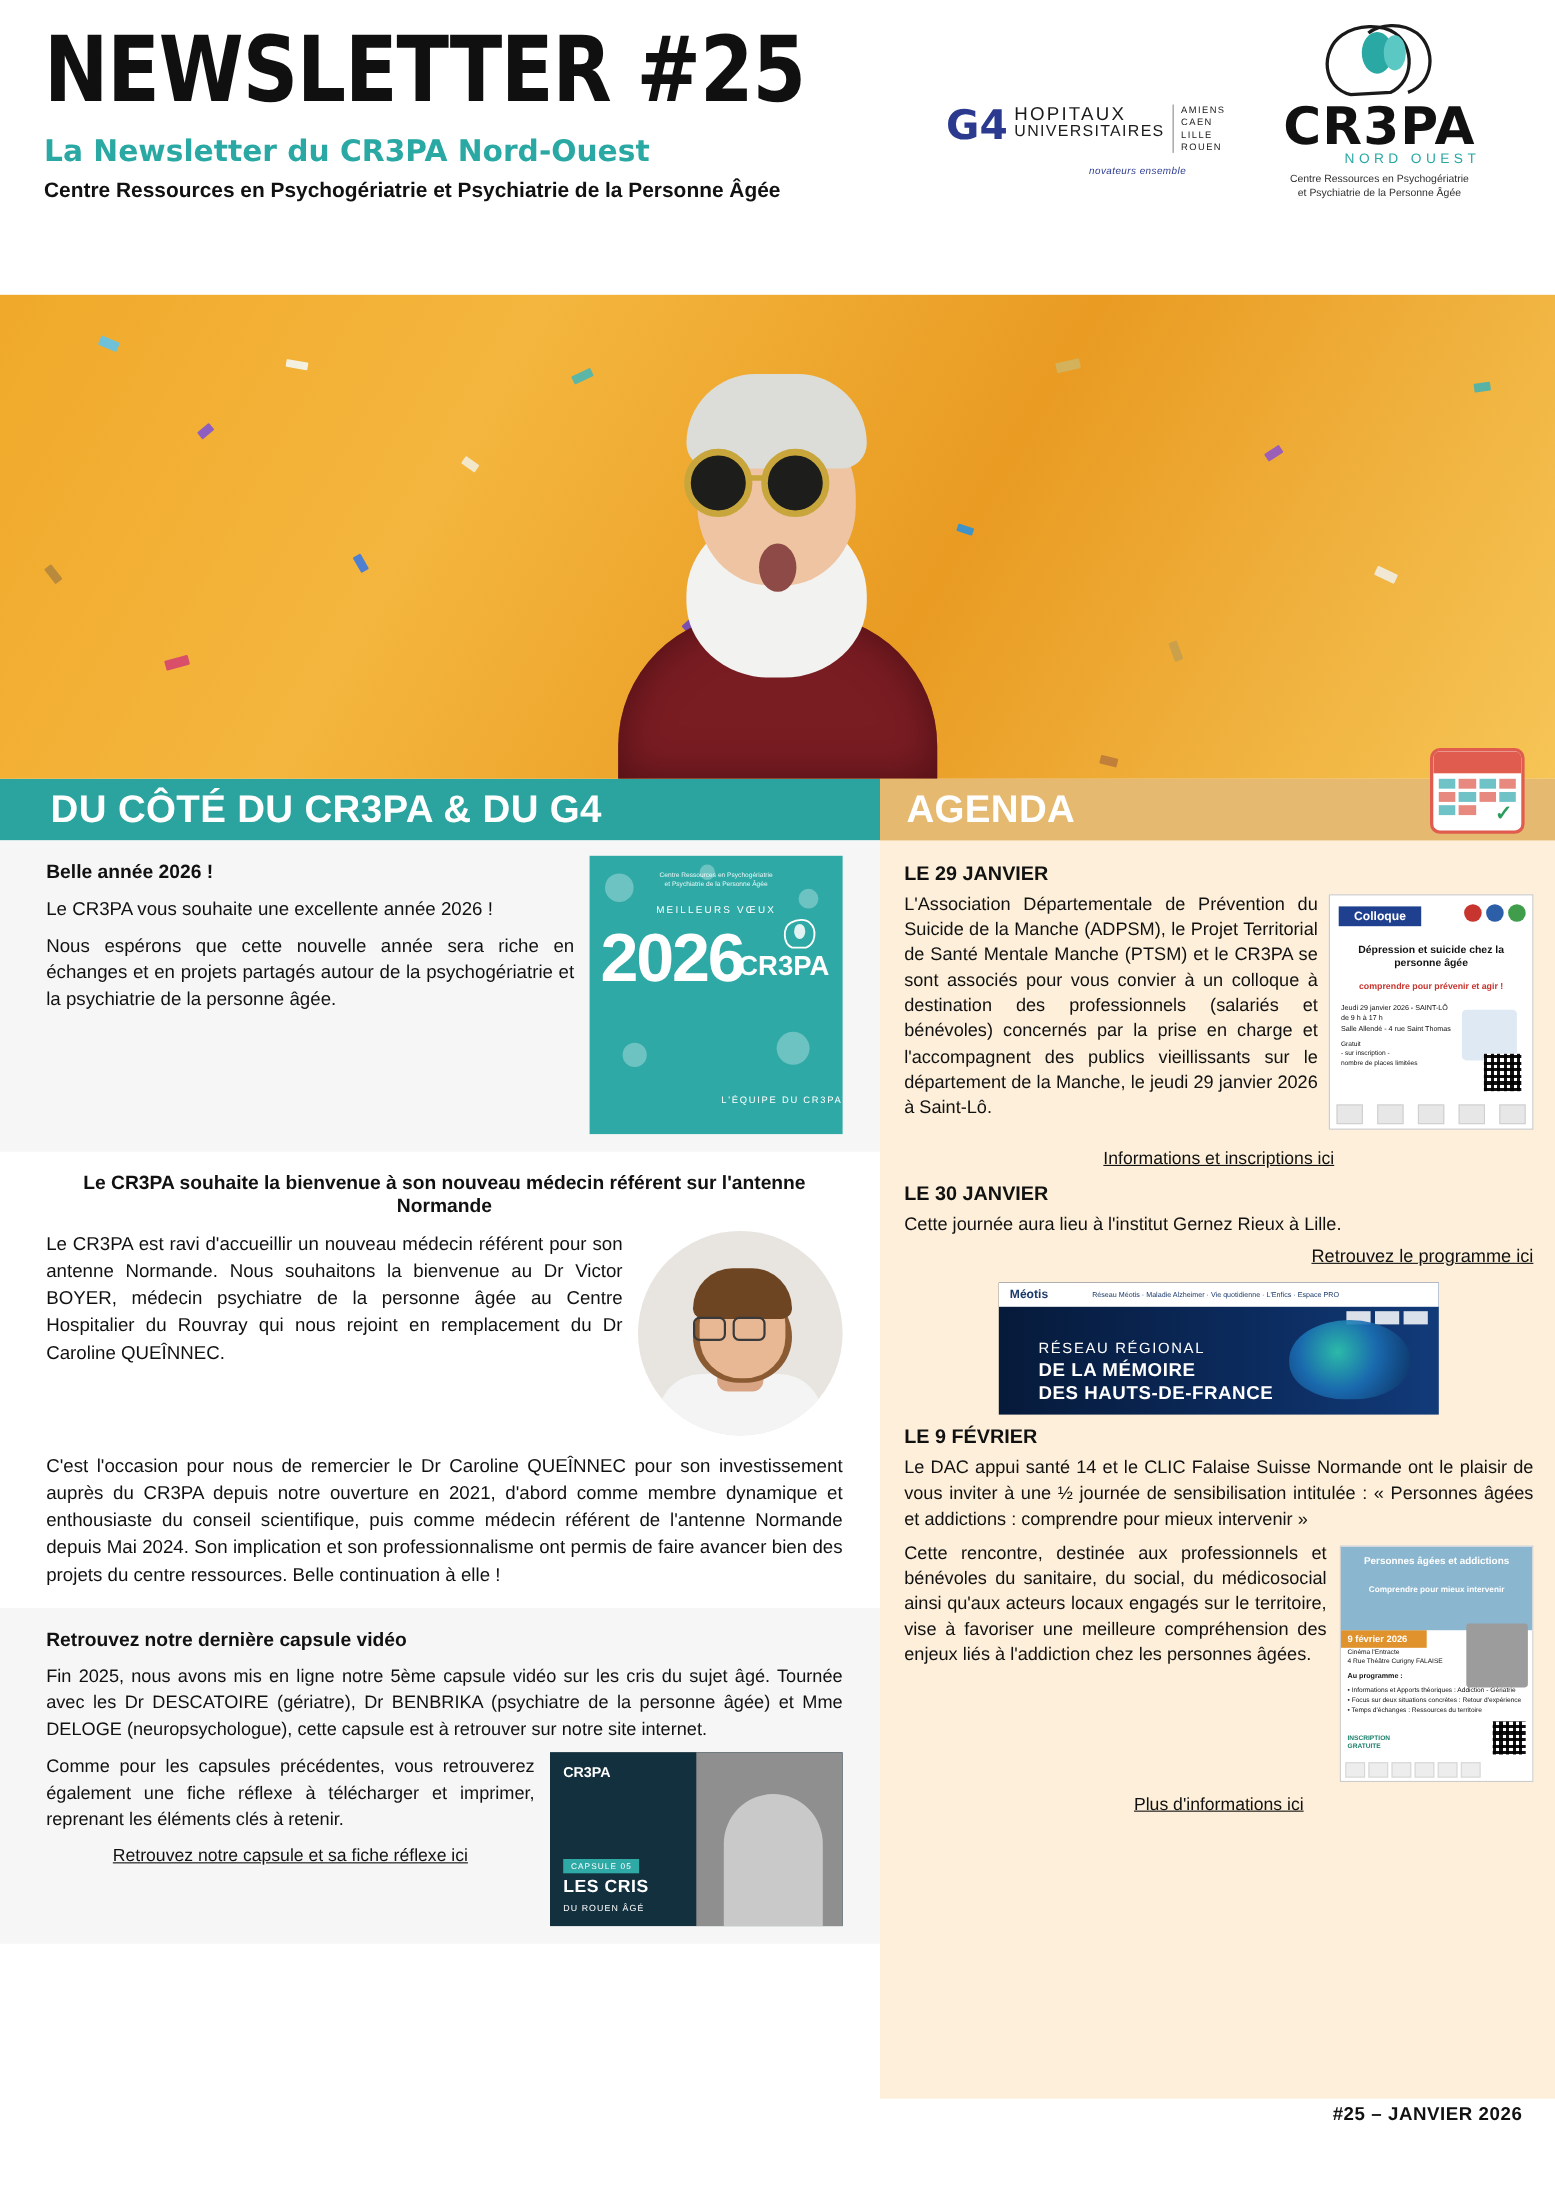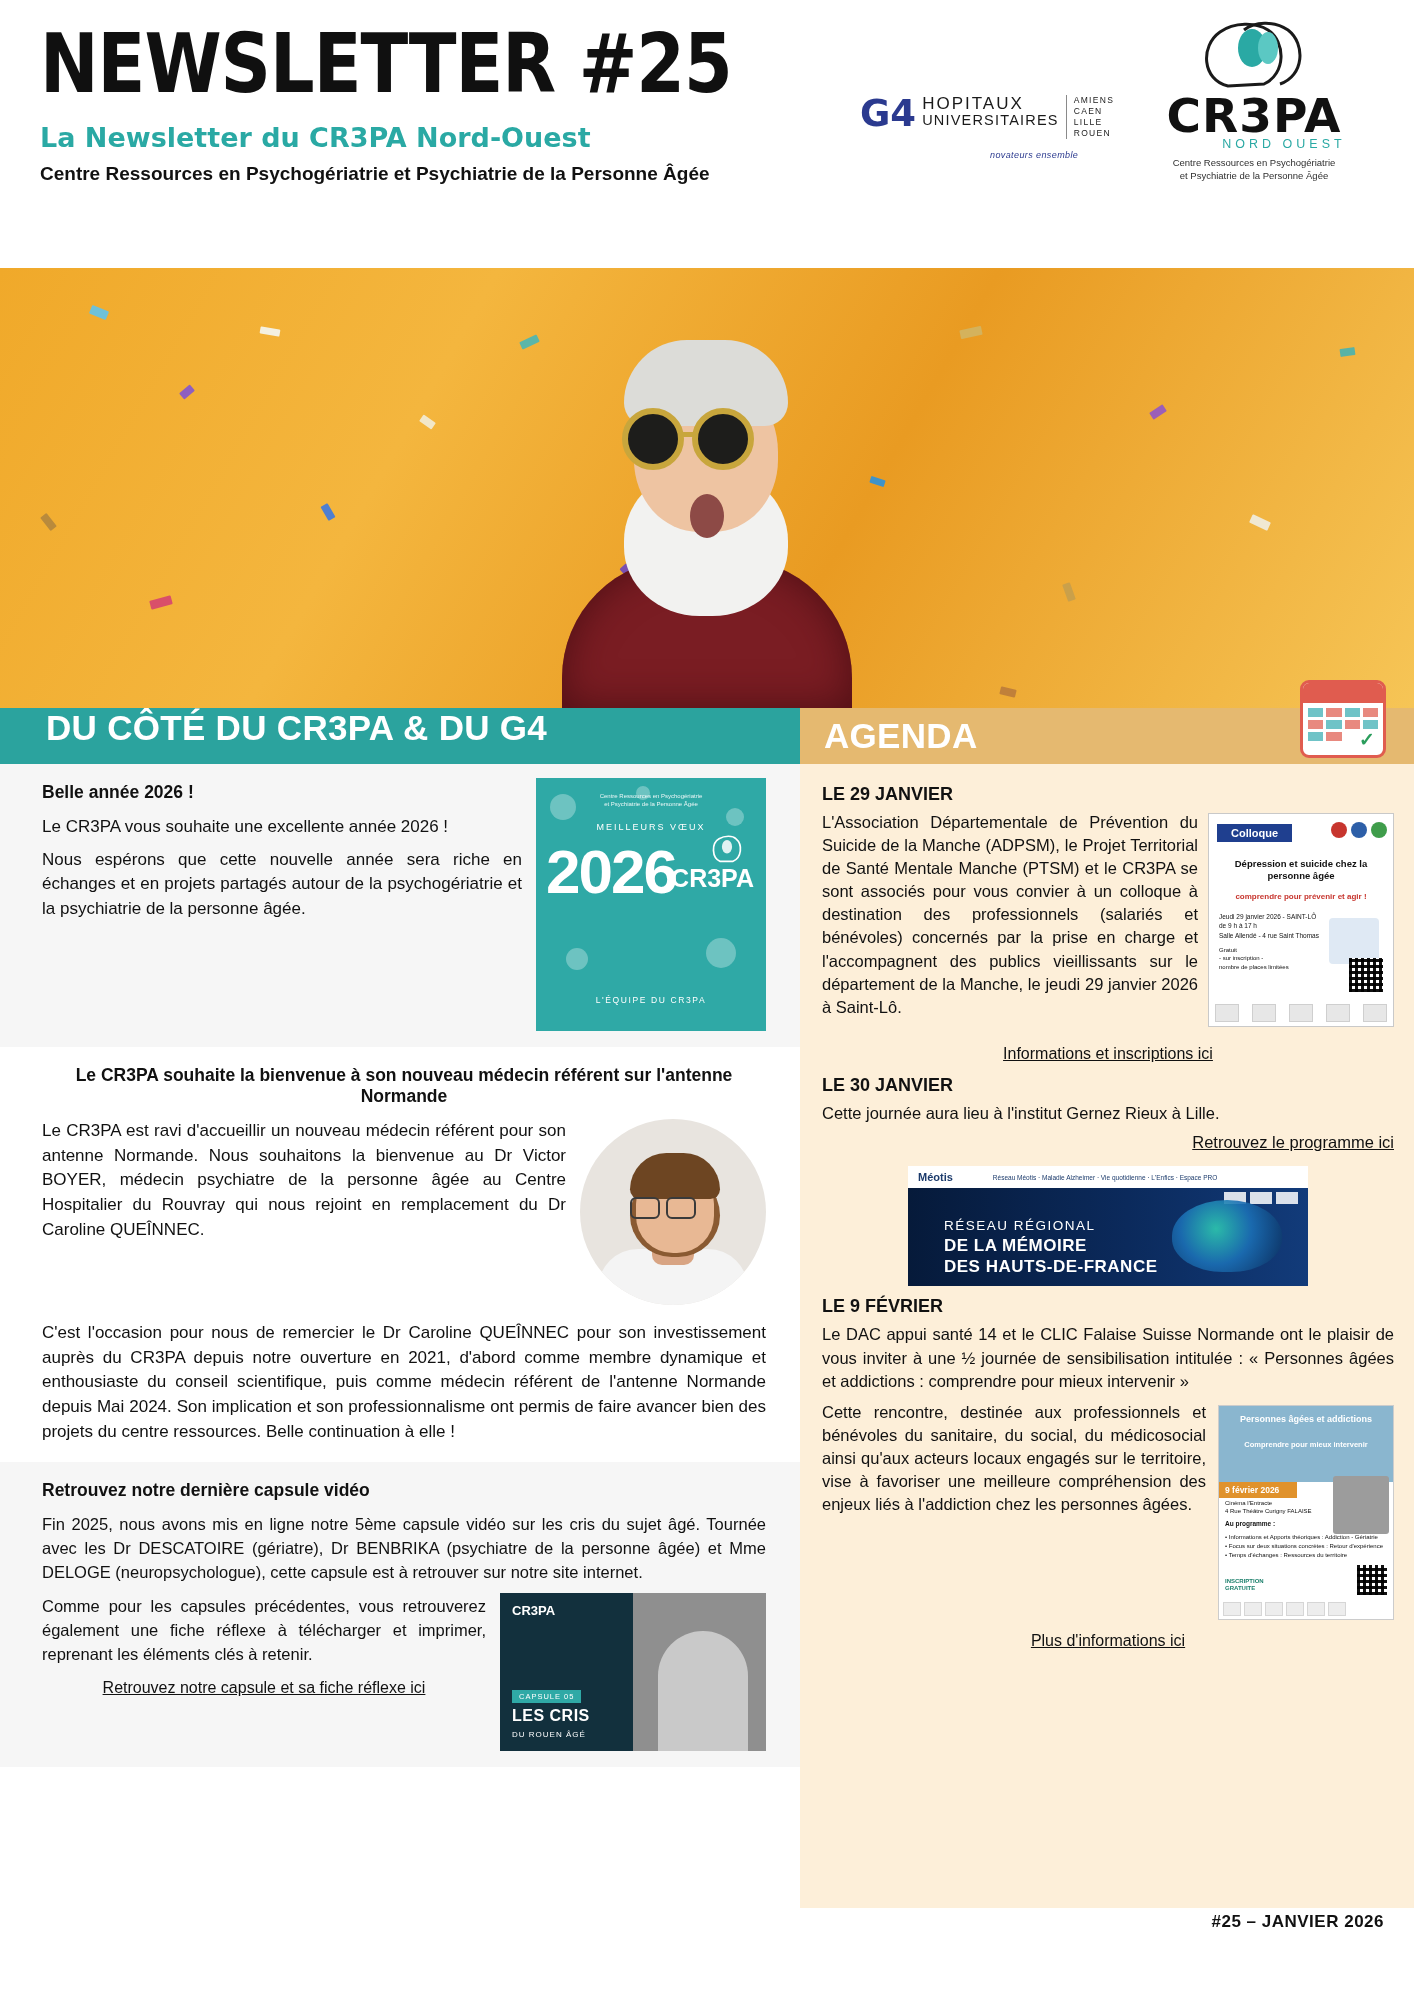--- a/index.html
+++ b/index.html
@@ -238,21 +238,21 @@
     background: #ffffff;
   }
   .col-right {
     width: 614px;
     background: #fdefd9;
   }
   .bar-left {
     background: #2ba39e;
     height: 56px;
     display: flex;
-    align-items: flex-start;
+    align-items: center;
     padding-left: 46px;
     box-sizing: border-box;
   }
   .bar-right {
     background: #e5b970;
     height: 56px;
     display: flex;
     align-items: center;
     padding-left: 24px;
     box-sizing: border-box;
@@ -370,21 +370,21 @@
     top: 56px;
     right: 22px;
     width: 34px;
     height: 30px;
   }
   .card2026 .equipe {
     position: absolute;
     bottom: 26px;
     left: 0;
     width: 100%;
-    text-align: center;
+    text-align: right;
     font-size: 8.5px;
     letter-spacing: 1.6px;
   }
   .card2026 .topline {
     position: absolute;
     top: 14px;
     left: 0;
     width: 100%;
     text-align: center;
     font-size: 6px;

